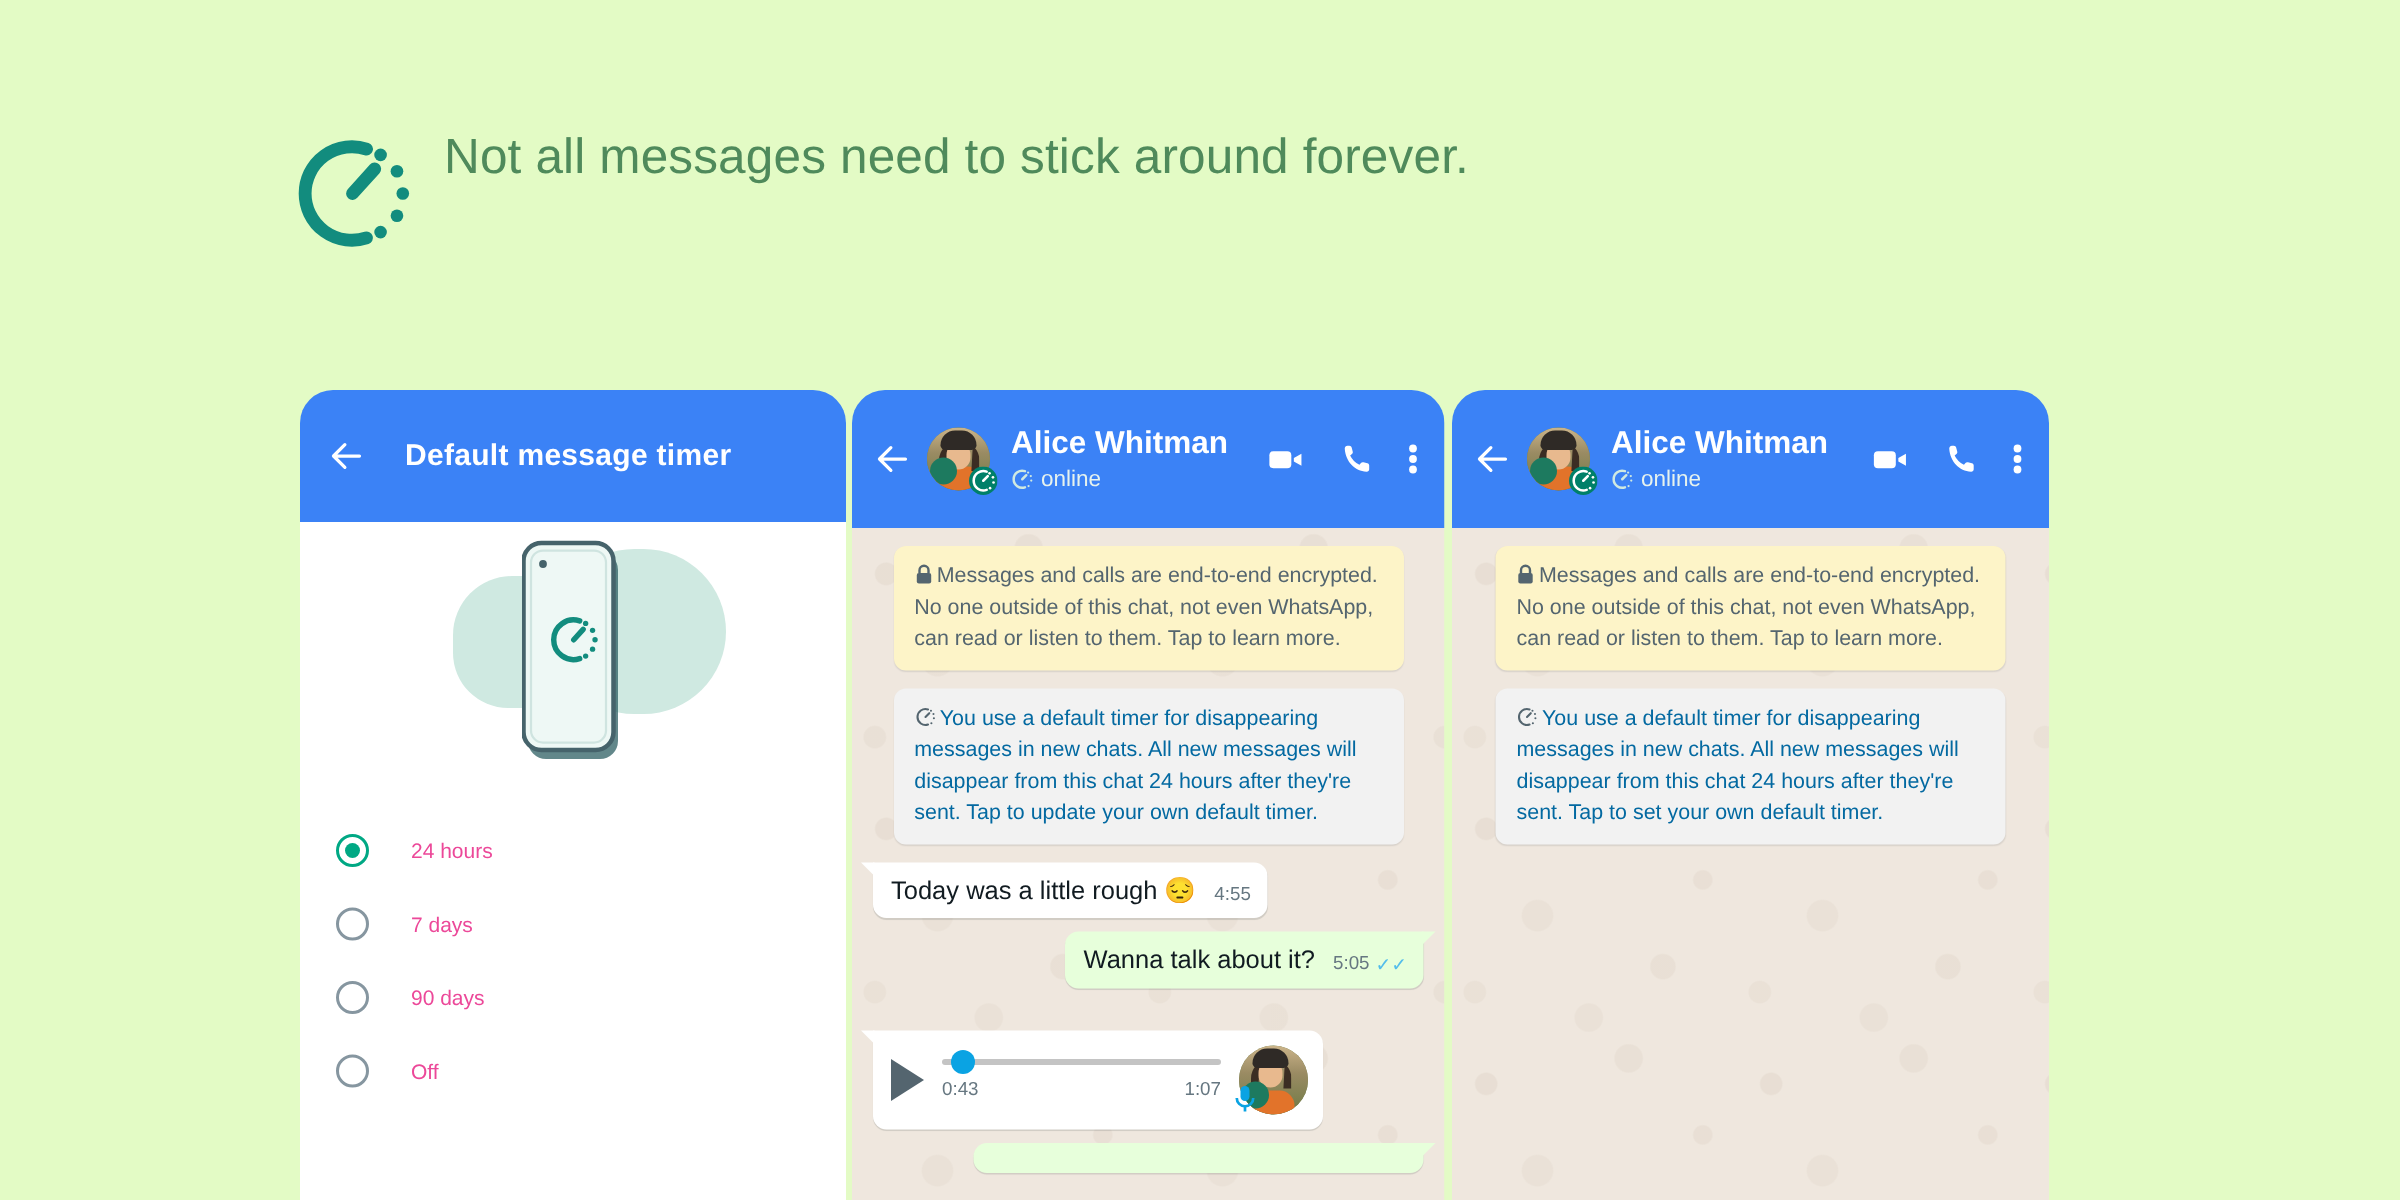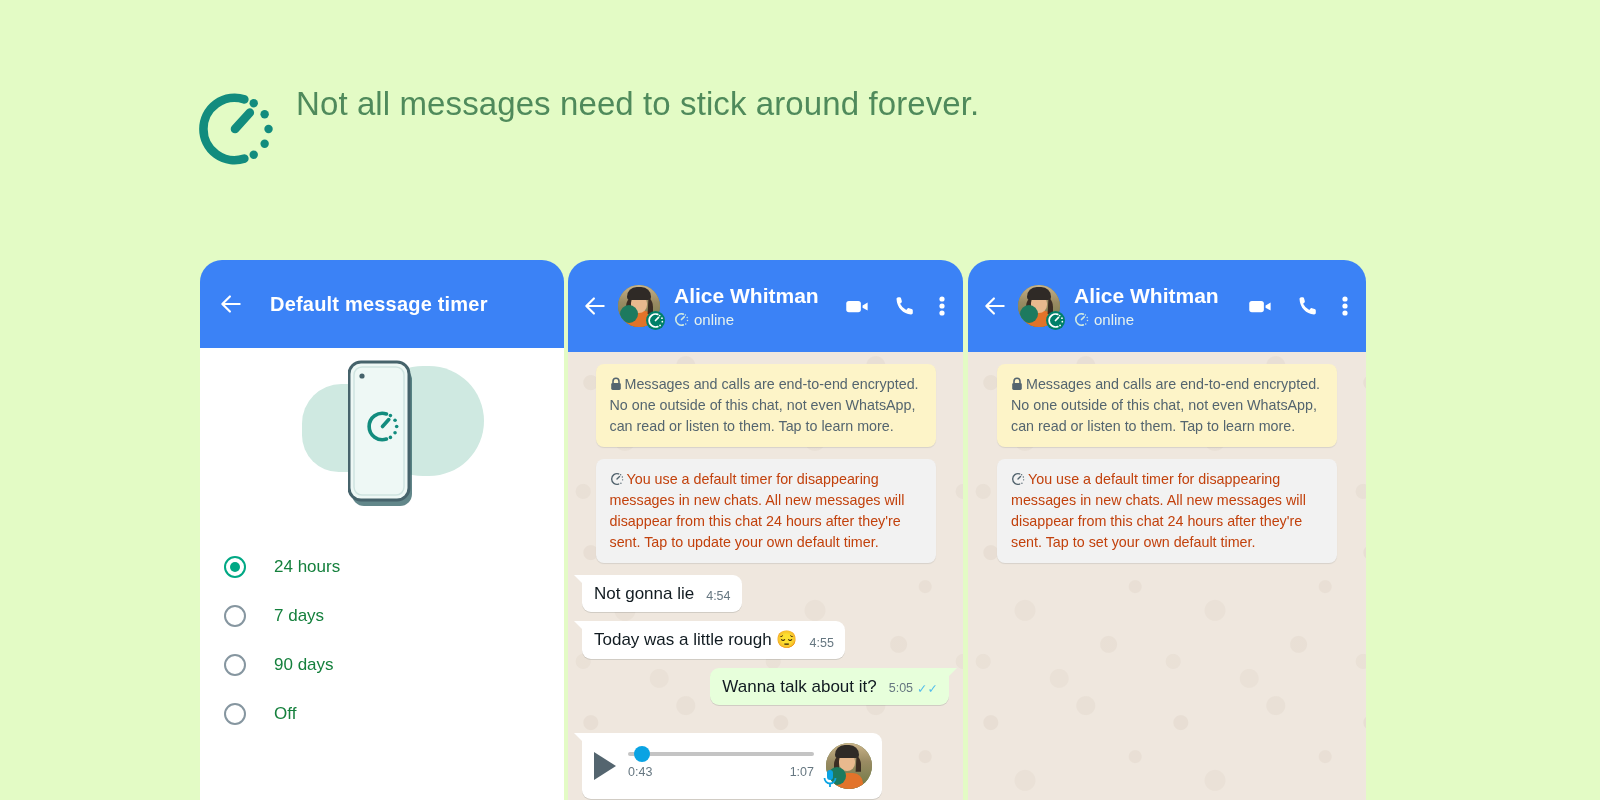--- a/index.html
+++ b/index.html
@@ -54,21 +54,21 @@
   .illus { position: relative; height: 172px; }
   .blob { position: absolute; left: 102px; top: 36px; width: 152px; height: 88px; background: #cfe9e1; border-radius: 60px 70px 64px 56px; }
   .blob2 { position: absolute; left: 168px; top: 18px; width: 116px; height: 110px; background: #cfe9e1; border-radius: 58px; }
   .device { position: absolute; left: 148px; top: 12px; width: 68px; height: 148px; }
   .section-label { font-size: 14.5px; color: #667781; padding: 0 0 0 22px; letter-spacing: .1px; }
   .radio-list { margin-top: 22px; }
   .radio-row { display: flex; align-items: center; height: 49px; padding-left: 24px; gap: 28px; }
   .radio { width: 22px; height: 22px; border-radius: 50%; border: 2px solid #8696a0; flex: none; position: relative; }
   .radio.on { border-color: #00a884; }
   .radio.on::after { content: ""; position: absolute; left: 4px; top: 4px; width: 10px; height: 10px; border-radius: 50%; background: #00a884; }
-  .radio-label { font-size: 17px; color: #15803d; }
+  .radio-label { font-size: 14px; color: #ec4899; }
 
   
   .chat-body { position: relative; height: calc(100% - 92px); background: #efe7de; overflow: hidden; }
   .chat-pattern { position: absolute; inset: 0; opacity: .45;
      background-image:
        radial-gradient(circle at 12% 18%, rgba(190,172,152,.30) 0 7px, transparent 8px),
        radial-gradient(circle at 62% 8%,  rgba(190,172,152,.25) 0 9px, transparent 10px),
        radial-gradient(circle at 88% 38%, rgba(190,172,152,.28) 0 6px, transparent 7px),
        radial-gradient(circle at 30% 52%, rgba(190,172,152,.22) 0 10px, transparent 11px),
        radial-gradient(circle at 74% 72%, rgba(190,172,152,.26) 0 8px, transparent 9px),
@@ -78,21 +78,21 @@
   }
   .msgs { position: relative; padding: 12px 14px 0 14px; }
 
   .date-chip-row { display: flex; justify-content: center; margin: 8px 0 14px; }
   .date-chip { background: #f7f4ef; border-radius: 8px; padding: 6px 16px; font-size: 14.5px; color: #3b4a54;
                box-shadow: 0 1px 1px rgba(11,20,26,.13); }
 
   .sys { border-radius: 8px; padding: 10px 14px; text-align: left; font-size: 14.3px; line-height: 1.47;
          color: #54656f; box-shadow: 0 1px 1px rgba(11,20,26,.1); margin: 0 auto 12px; }
   .sys.enc { background: #fdf4c8; color: #54656f; max-width: 340px; }
-  .sys.timer { background: #f2f2f2; color: #c2410c; max-width: 340px; }
+  .sys.timer { background: #f2f2f2; color: #0369a1; max-width: 340px; }
   .lock-ico, .timer-ico-inline { display: inline-block; vertical-align: -2px; margin-right: 3px; }
 
   .row { display: flex; margin-bottom: 9px; }
   .row.in { justify-content: flex-start; }
   .row.out { justify-content: flex-end; }
   .bubble { position: relative; border-radius: 9px; padding: 8px 11px 8px 12px; max-width: 300px;
             box-shadow: 0 1px .5px rgba(11,20,26,.13); display: flex; align-items: flex-end; gap: 12px; }
   .bubble.in { background: #fff; border-top-left-radius: 0; }
   .bubble.out { background: #e7ffdb; border-top-right-radius: 0; }
   .bubble.in::before { content:""; position:absolute; left:-8px; top:0; border-width: 0 9px 9px 0; border-style: solid; border-color: transparent #fff transparent transparent; }
@@ -251,28 +251,20 @@
           <svg class="timer-ico-inline" width="14" height="14" viewBox="0 0 100 100">
             <path d="M62 14 A38 38 0 1 0 62 86" fill="none" stroke="#54656f" stroke-width="10" stroke-linecap="round"></path>
             <path d="M50 50 L68 32" stroke="#54656f" stroke-width="10" stroke-linecap="round"></path>
             <circle cx="76" cy="20" r="5" fill="#54656f"></circle>
               <circle cx="88" cy="36" r="5" fill="#54656f"></circle>
             <circle cx="90" cy="56" r="5" fill="#54656f"></circle>
               <circle cx="78" cy="80" r="5" fill="#54656f"></circle>
           </svg><span>You use a default timer for disappearing messages in new chats. All new messages will disappear from this chat 24 hours after they're sent. Tap to update your own default timer.</span>
         </div>
 
-        <div class="row in">
-          <div class="bubble in">
-            <span class="btext">Not gonna lie</span>
-            <span class="meta">
-              <span>4:54</span>
-            </span>
-          </div>
-        </div>
 
         <div class="row in">
           <div class="bubble in">
             <span class="btext">Today was a little rough 😔</span>
             <span class="meta">
               <span>4:55</span>
             </span>
           </div>
         </div>
 

